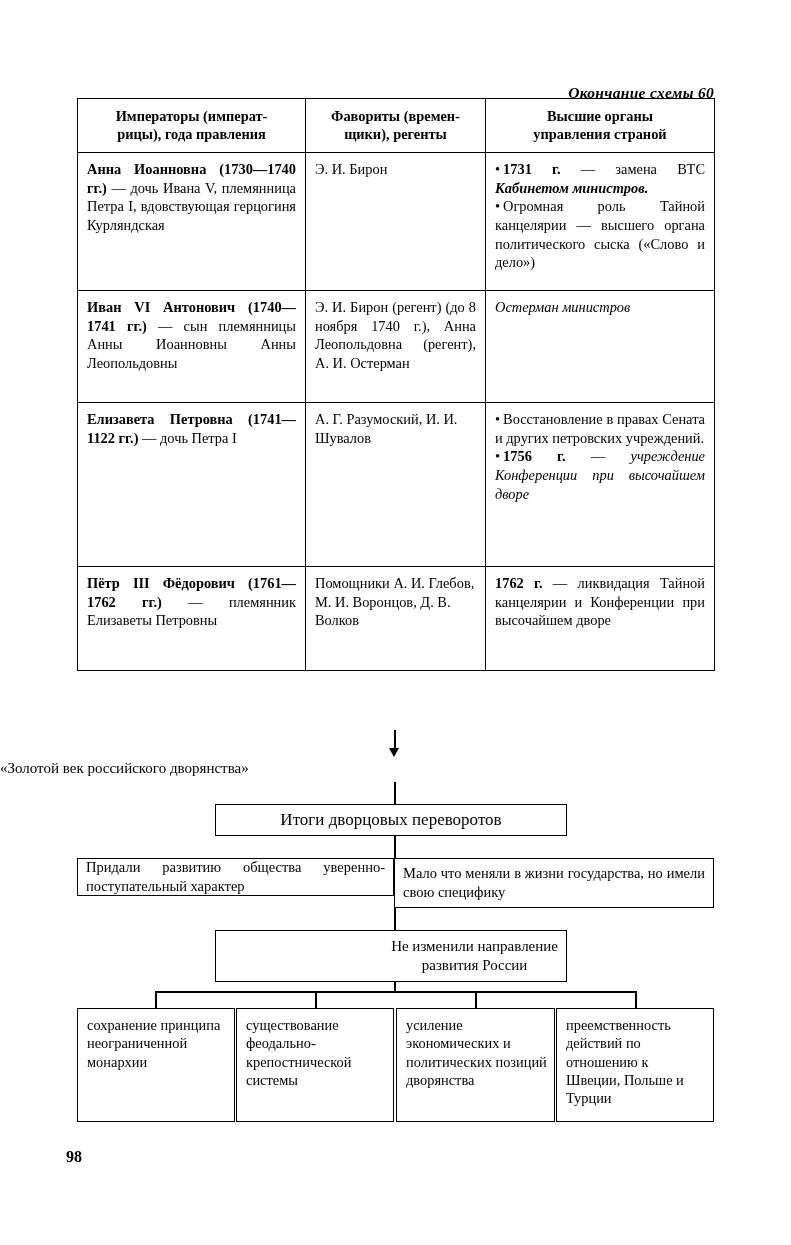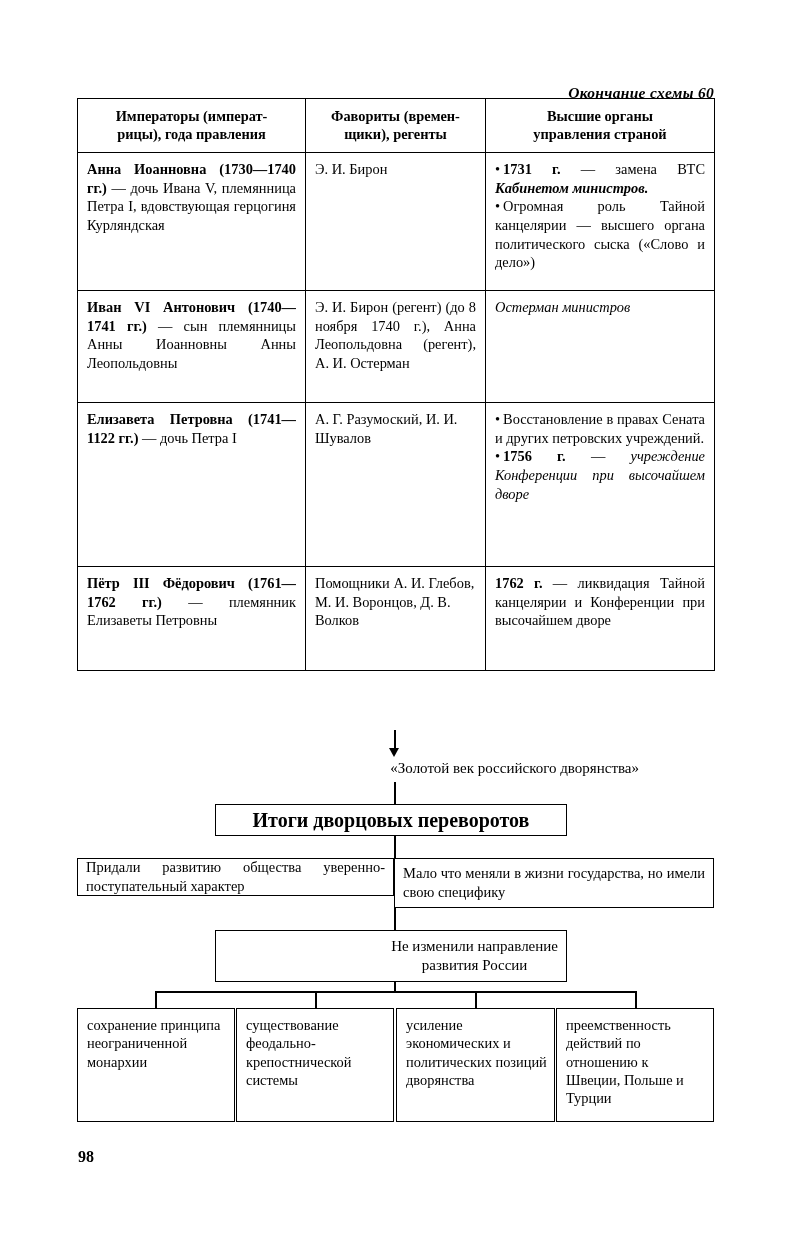--- a/index.html
+++ b/index.html
@@ -92,24 +92,23 @@
   .arrowhead {
     position: absolute;
     width: 0; height: 0;
     border-left: 5px solid transparent;
     border-right: 5px solid transparent;
     border-top: 9px solid #000;
   }
   .golden-age {
     position: absolute;
     width: 626px;
-    text-align: right;
+    text-align: left;
     font-size: 15px;
     top: 30px;
-    margin-left: 13px;
   }
   .box {
     position: absolute;
     border: 1.6px solid #000;
     box-sizing: border-box;
     font-size: 14.5px;
     line-height: 1.30;
     padding: 6px 8px;
   }
   .box.just {
@@ -117,22 +116,22 @@
     text-align-last: left;
   }
   .results-box {
     left: 215px;
     top: 74px;
     width: 352px;
     height: 32px;
     display: flex;
     align-items: center;
     justify-content: center;
-    font-weight: bold;
-    font-size: 20px;
+    font-weight: normal;
+    font-size: 17px;
   }
   .res-left {
     left: 77px;
     top: 128px;
     width: 317px;
     height: 38px;
     display: flex;
     align-items: center;
   }
   .res-right {
@@ -163,21 +162,21 @@
     line-height: 1.27;
     padding: 7px 7px 5px 9px;
   }
   .leaf1 { left: 77px;  width: 158px; }
   .leaf2 { left: 236px; width: 158px; }
   .leaf3 { left: 396px; width: 159px; }
   .leaf4 { left: 556px; width: 158px; }
 
   .page-number {
     position: absolute;
-    left: 78px;
+    left: 66px;
     top: 1148px;
     font-size: 16px;
     font-weight: bold;
   }
 </style>
 </head>
 <body>
 
 <div class="page">
 

